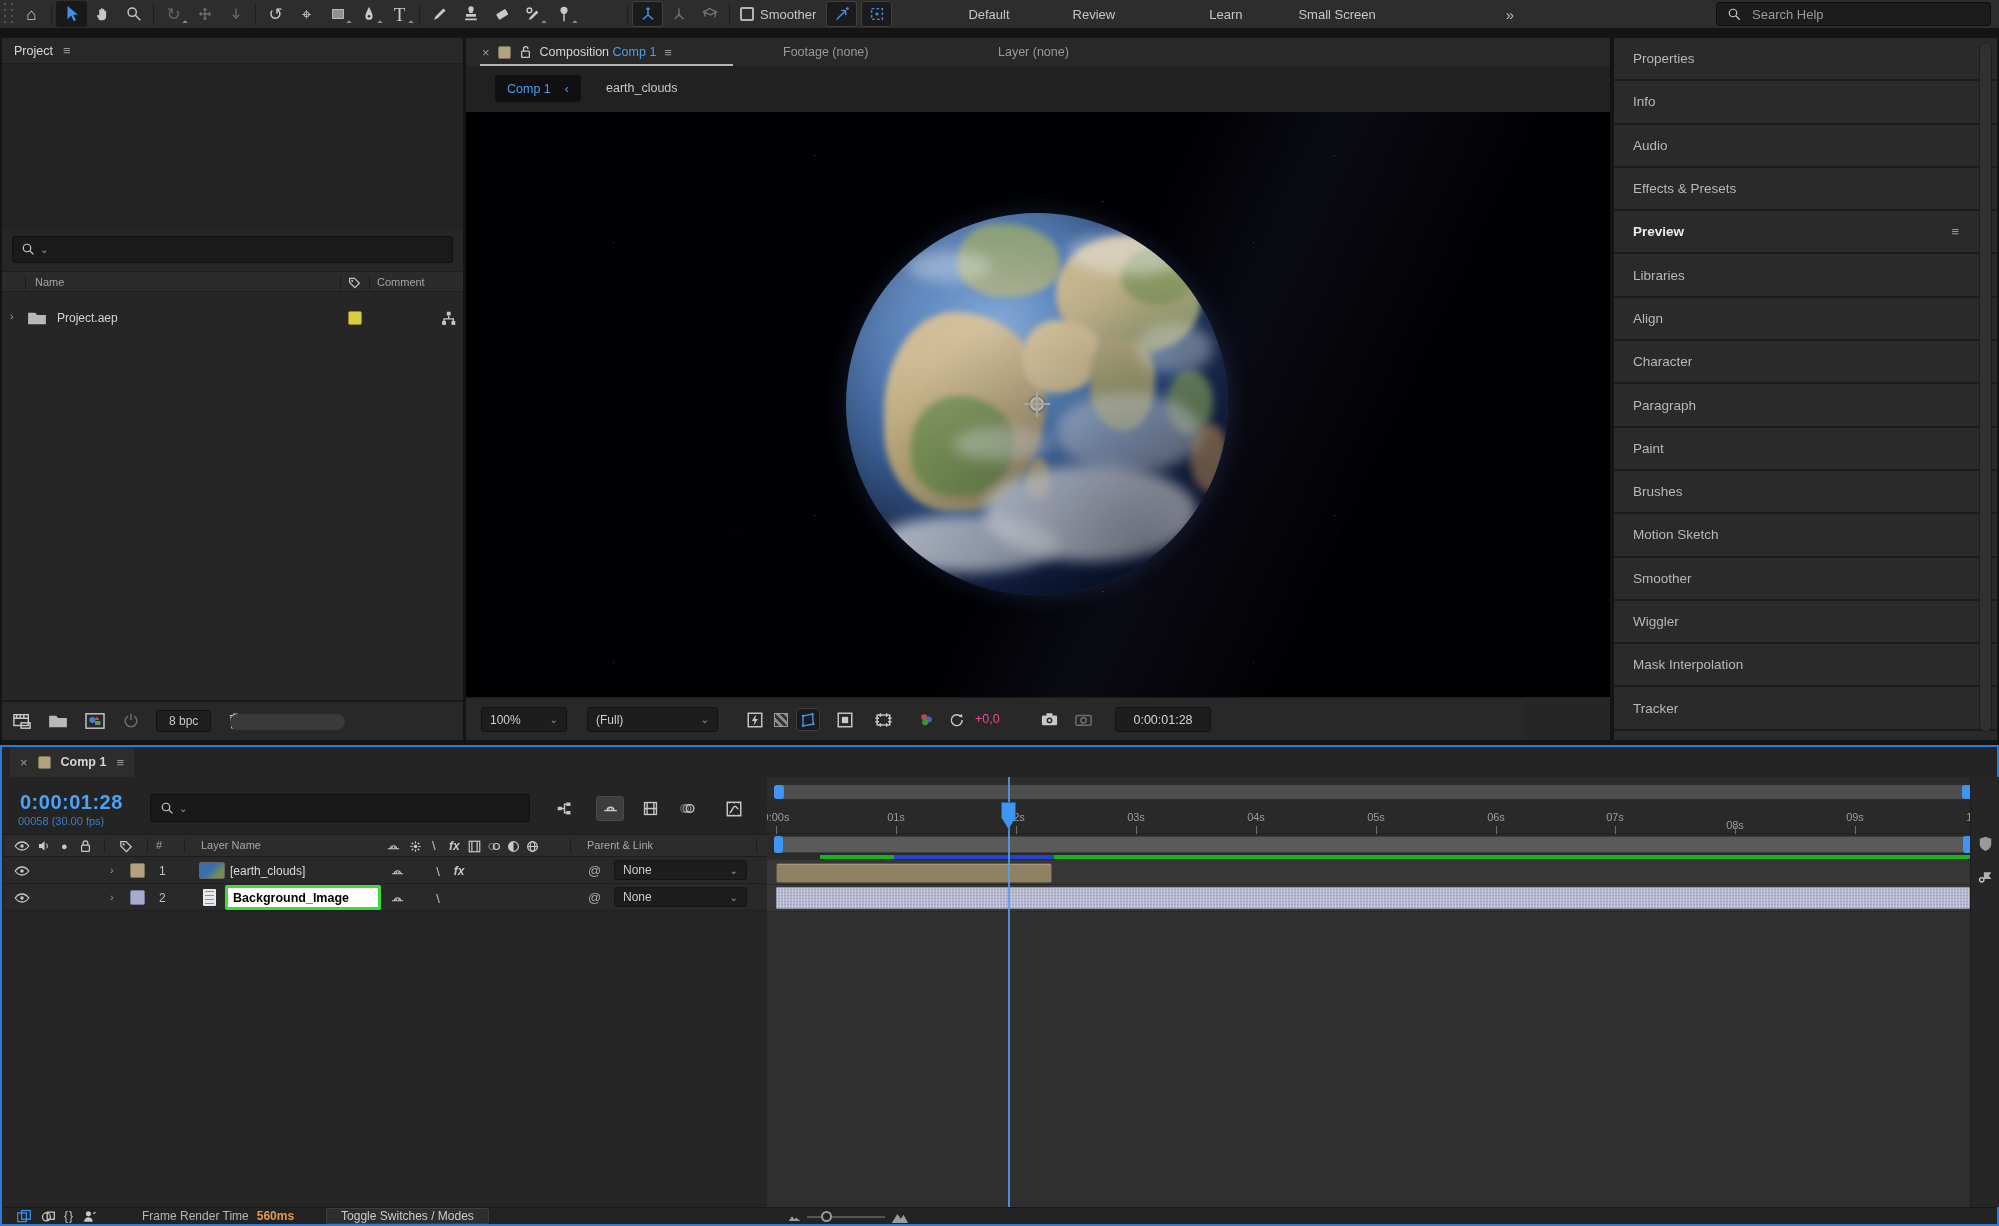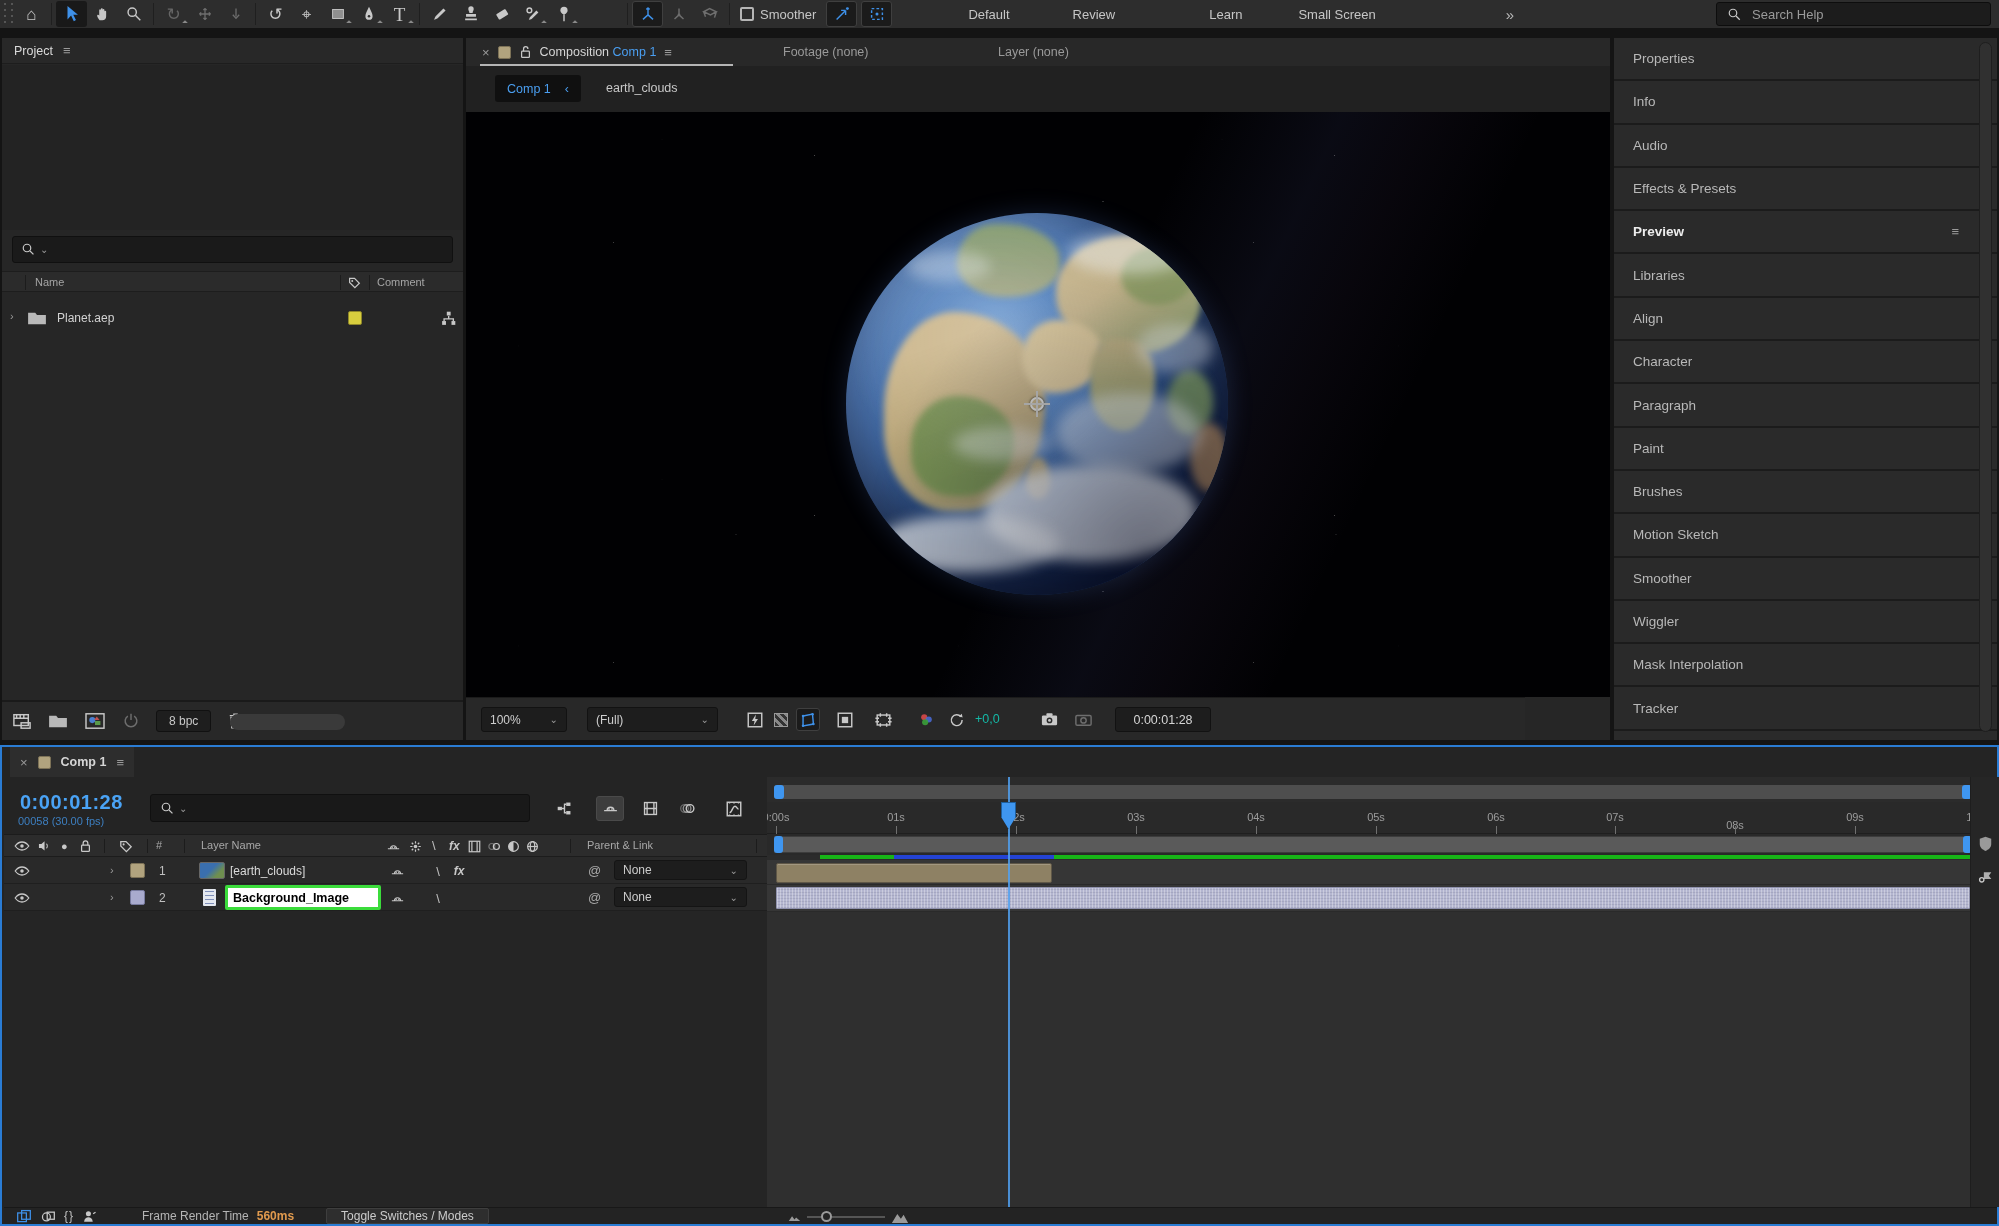--- a/index.html
+++ b/index.html
@@ -127,21 +127,21 @@
   .v-bottom { position:absolute; left:0; top:659px; width:1059px; height:43px; background:#282828;
               border-top:1px solid #1b1b1b; }
   .dd { position:absolute; top:9px; height:25px; background:#1d1d1d; border:1px solid #121212; border-radius:3px;
         display:flex; align-items:center; justify-content:space-between; padding:0 8px; font-size:12px; color:#cfcfcf; }
   .chev { font-size:10px; color:#9a9a9a; }
   .vb-ico { position:absolute; top:10px; width:24px; height:23px; display:flex; align-items:center; justify-content:center; border-radius:3px; }
   .checker { width:14px; height:14px; border:1px solid #999;
              background:linear-gradient(45deg,#888 25%,#333 25%,#333 50%,#888 50%,#888 75%,#333 75%); background-size:8px 8px; }
   .tc-box { position:absolute; left:649px; top:9px; width:96px; height:25px; background:#1d1d1d; border:1px solid #121212;
             border-radius:3px; display:flex; align-items:center; justify-content:center; font-size:12.5px; color:#d5d5d5; }
-  .exposure { position:absolute; left:509px; top:14px; font-size:12.5px; color:#14b8a6; }
+  .exposure { position:absolute; left:509px; top:14px; font-size:12.5px; color:#ec4899; }
 
   
   .sb-row { height:43.3px; border-bottom:2px solid #1b1b1b; display:flex; align-items:center; padding:0 38px 0 19px;
             background:#2a2a2a; justify-content:space-between; }
   .sb-row span.lbl { font-size:13.5px; color:#b8b8b8; }
   .sb-row.active span.lbl { color:#ececec; font-weight:bold; }
   .sb-scroll { position:absolute; right:5px; top:4px; width:13px; height:690px; background:#303030;
                border:1px solid #1e1e1e; border-radius:7px; }
 
   
@@ -383,21 +383,21 @@
           <circle class="fl" cx="7" cy="8" r="1.3"></circle>
         </svg>
       <span class="colsep" style="left:367px;"></span>
       <span class="abs" style="left:375px;top:4px;">Comment</span>
     </div>
     <div class="p-row">
       <span class="abs" style="left:8px;top:5px;font-size:11px;color:#9a9a9a;">›</span>
       <svg class="abs" style="left:25px;top:5px;" width="20" height="16" viewBox="0 0 22 18">
           <path fill="#b9b9b9" d="M1 3h8l2 2.5h10V16H1z"></path>
         </svg>
-      <span class="p-row-name abs" style="left:55px;top:6px;">Planet.aep</span>
+      <span class="p-row-name abs" style="left:55px;top:6px;">Project.aep</span>
       <span class="label-swatch"></span>
       <svg class="abs" style="left:438px;top:5px;" width="17" height="17" viewBox="0 0 20 20">
           <rect x="8" y="2" width="4.5" height="4.5" class="fl"></rect>
           <rect x="2.5" y="13" width="4.5" height="4.5" class="fl"></rect>
           <rect x="13.5" y="13" width="4.5" height="4.5" class="fl"></rect>
           <path class="sk" d="M10.2 7v3M4.8 13v-2.5h10.9V13M10.2 10v1"></path>
         </svg>
     </div>
     <div class="p-bottom">
       <svg width="20" height="18" viewBox="0 0 22 20">

